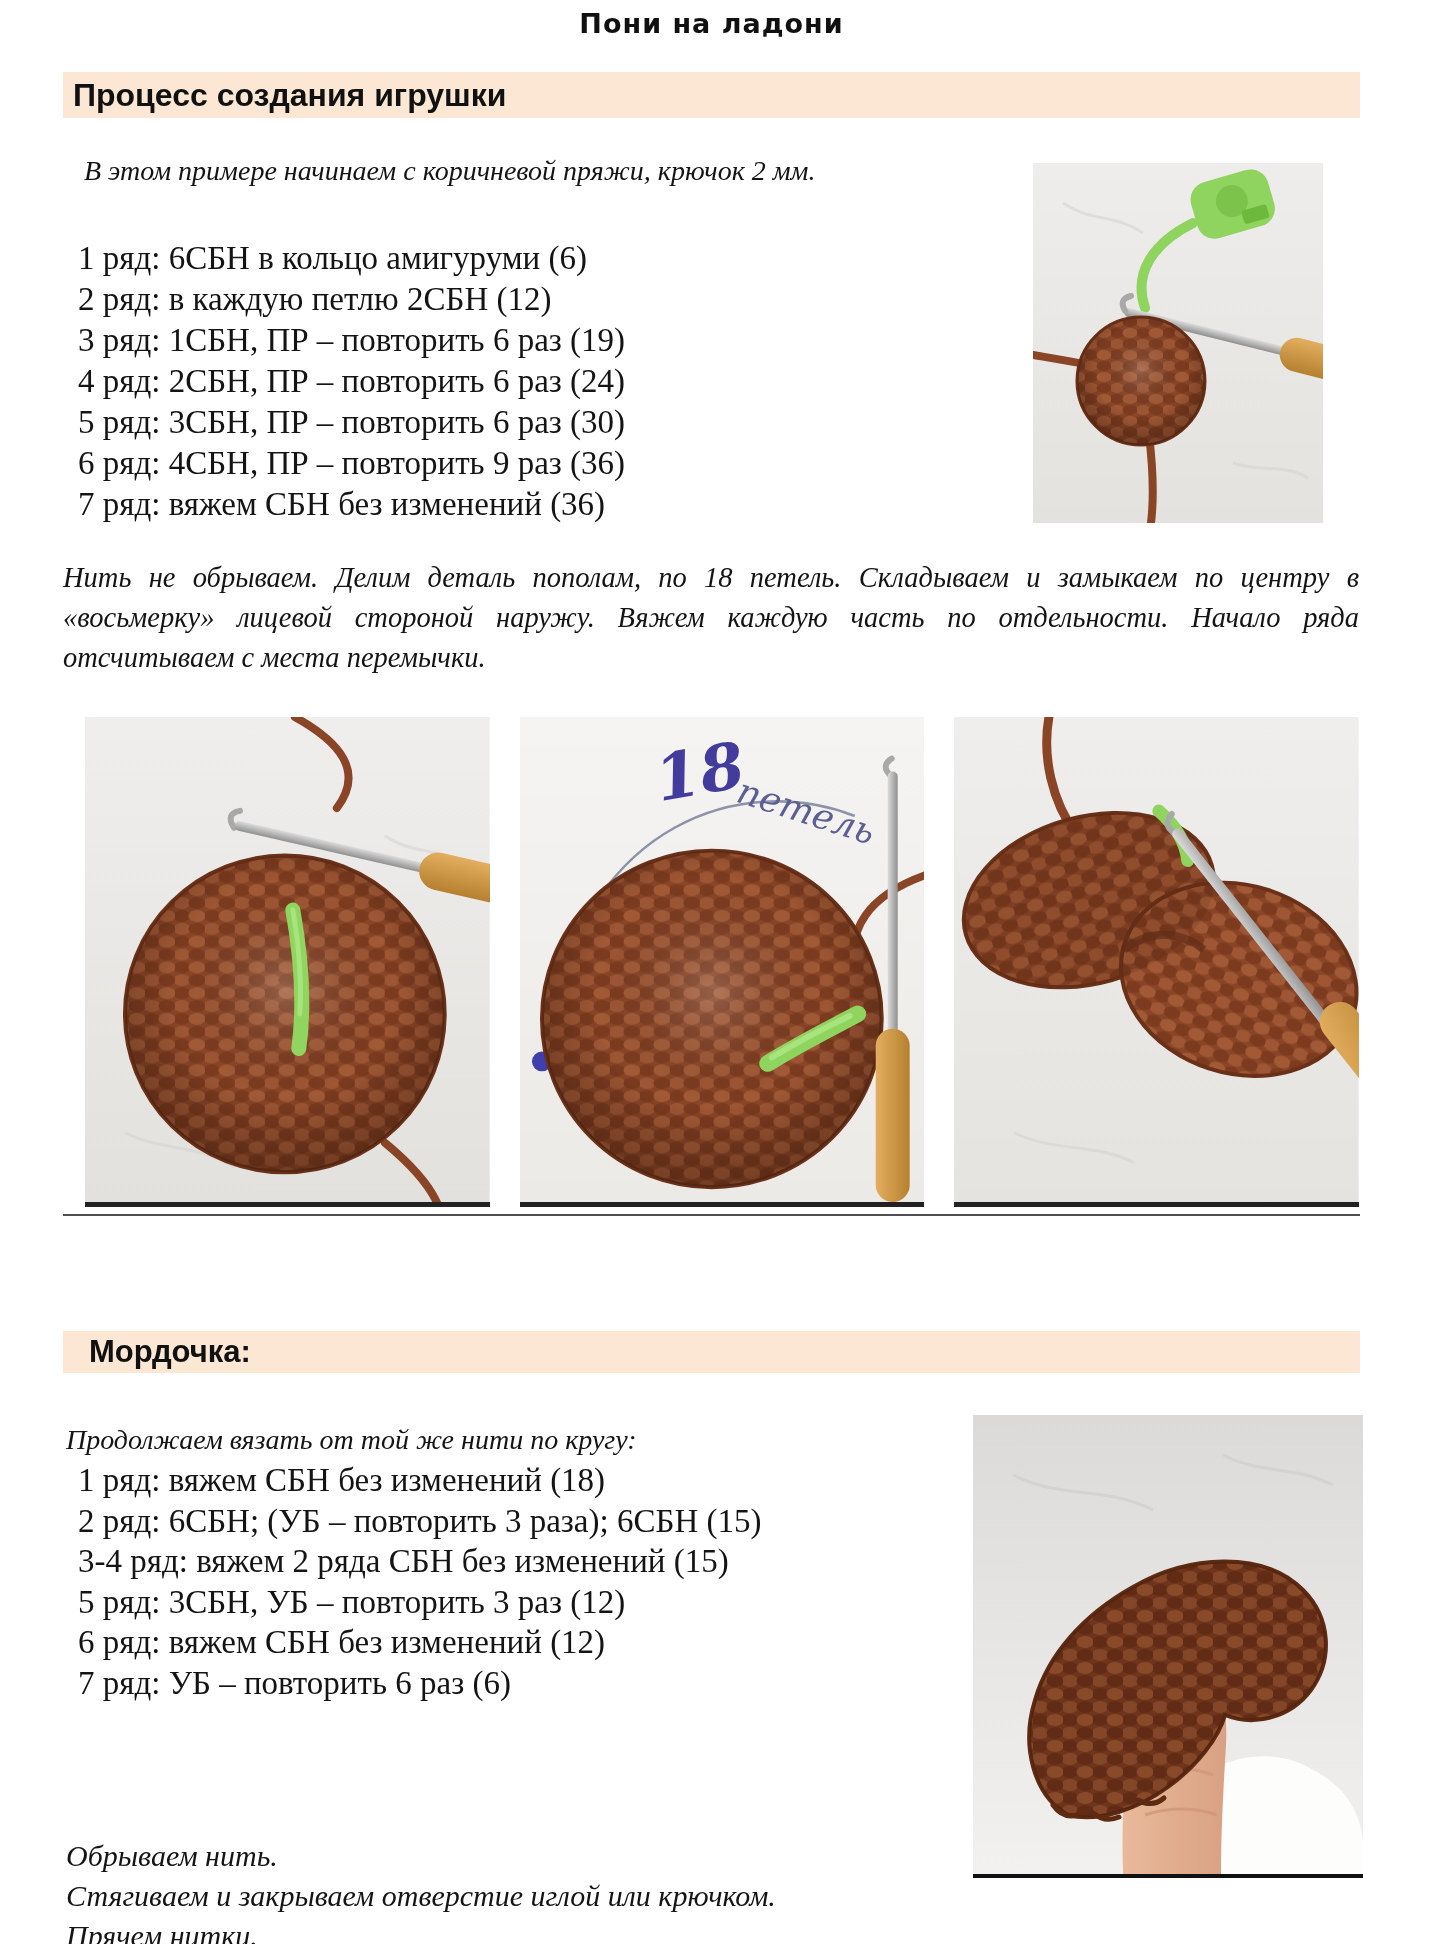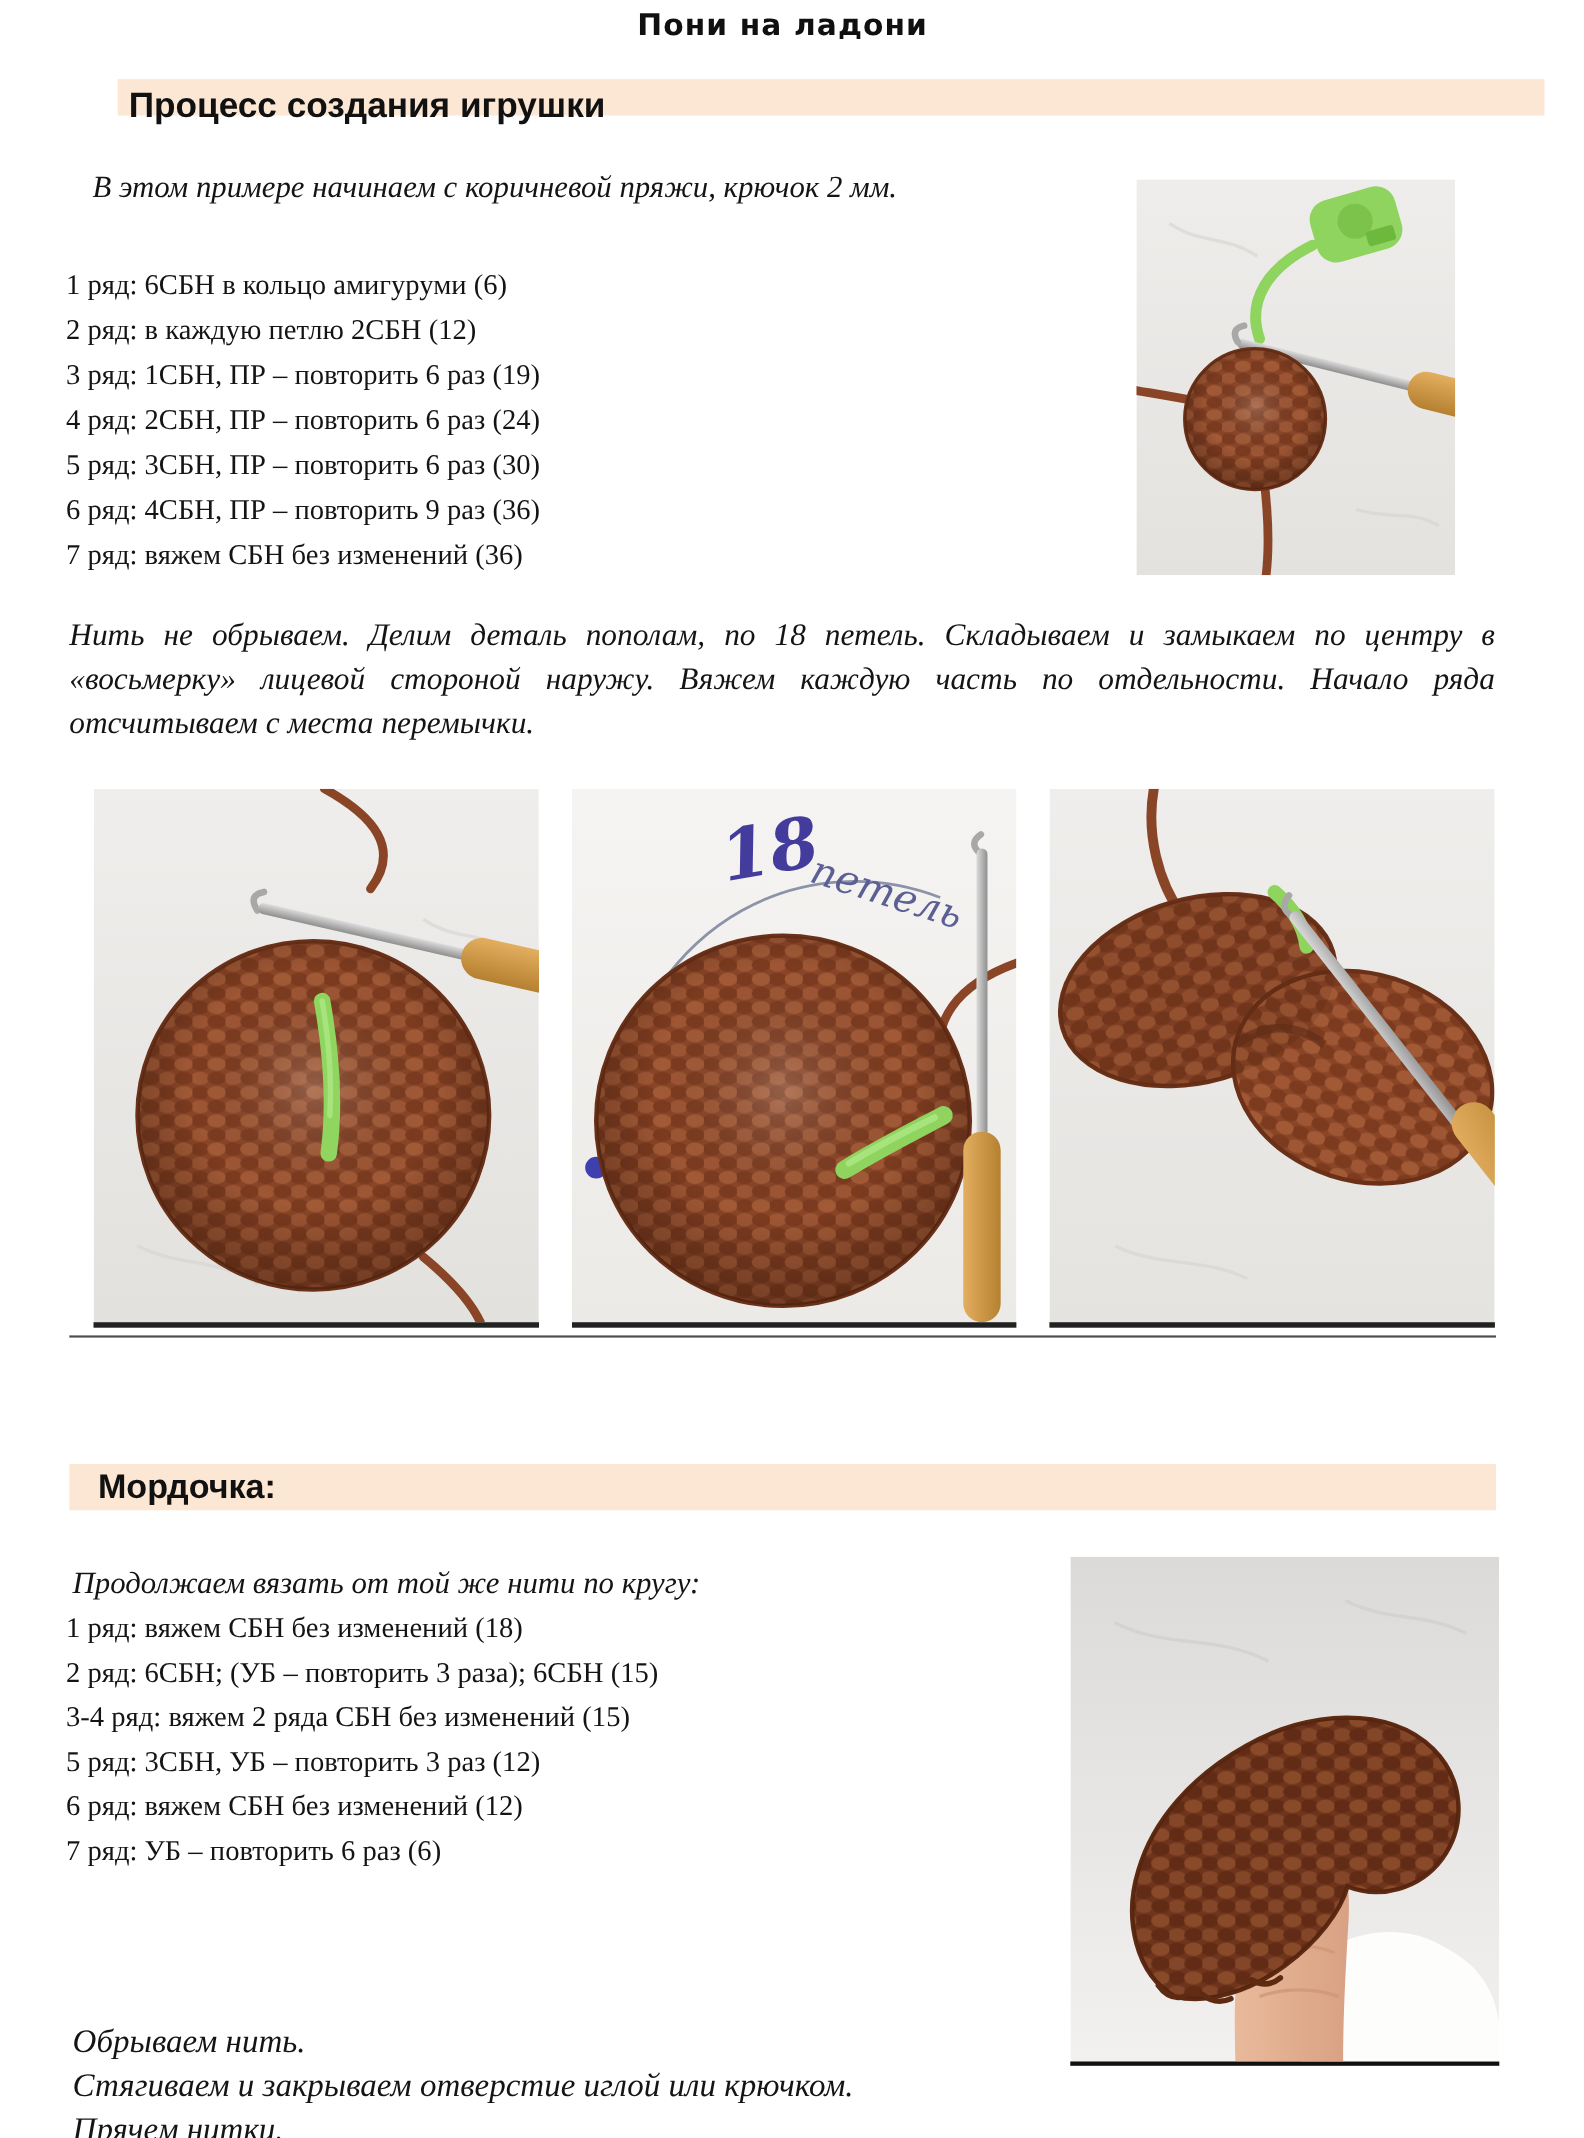--- a/index.html
+++ b/index.html
@@ -3,26 +3,26 @@
 <meta charset="utf-8">
 <style>
   html,body{margin:0;padding:0;background:#ffffff;}
   .page{position:relative;width:1440px;height:1944px;background:#ffffff;overflow:hidden;
         font-family:"Liberation Serif",serif;color:#141414;}
   .doc-title{position:absolute;top:8px;left:63px;width:1297px;text-align:center;
              font-family:"DejaVu Sans",sans-serif;font-weight:bold;
              font-size:27px;letter-spacing:1px;color:#101010;}
   .band{position:absolute;left:63px;width:1297px;background:#fbe7d3;
         font-family:"Liberation Sans",sans-serif;font-weight:bold;color:#111;}
-  .band1{top:72px;height:33px;font-size:32px;line-height:46px;padding-left:10px;box-sizing:border-box;margin-left:44px;}
+  .band1{top:72px;height:46px;font-size:32px;line-height:46px;padding-left:10px;box-sizing:border-box;}
   .band2{top:1331px;height:42px;font-size:31px;line-height:42px;padding-left:26px;box-sizing:border-box;}
   .intro{position:absolute;left:66px;font-style:italic;font-size:28px;white-space:nowrap;}
   .intro1{top:155px;margin-left:18px;}
   .intro2{top:1424px;}
-  .rows{position:absolute;left:60px;font-size:26px;}
+  .rows{position:absolute;left:78px;font-size:33px;}
   .rows1{top:238px;line-height:41px;}
   .rows2{top:1460px;line-height:40.5px;}
   .row-line{white-space:nowrap;}
   .note{position:absolute;left:63px;top:558px;width:1296px;font-size:28.5px;line-height:40px;
         text-align:justify;font-style:italic;}
   .outro{position:absolute;left:66px;top:1836px;font-style:italic;font-size:30px;line-height:40px;}
   .photo{position:absolute;overflow:hidden;}
   .photo svg{display:block;width:100%;height:100%;}
   .photo-top{left:1033px;top:163px;width:290px;height:360px;}
   .photo-row{position:absolute;left:85px;top:717px;width:1274px;height:490px;display:flex;gap:30px;}

